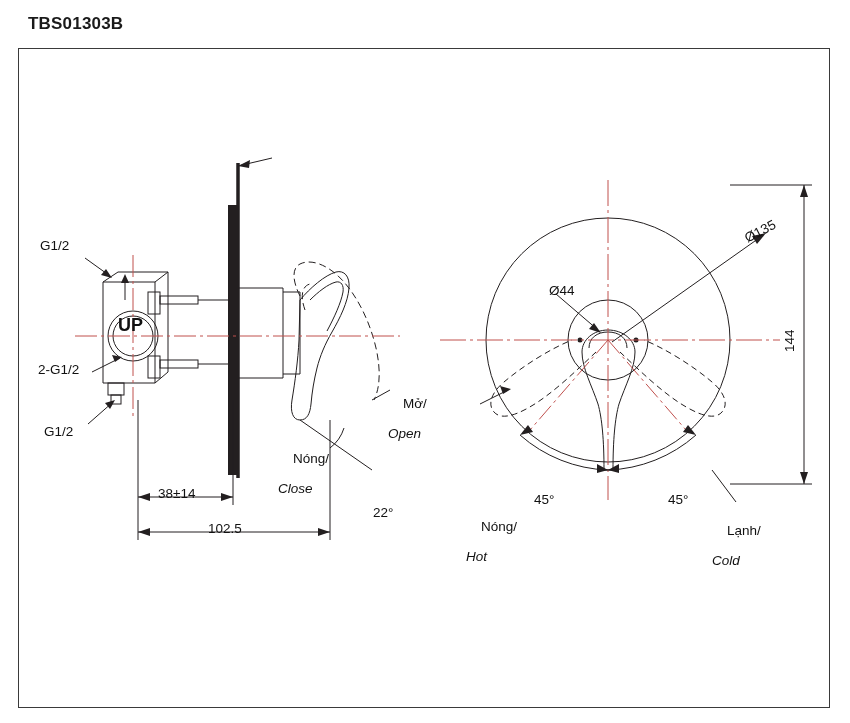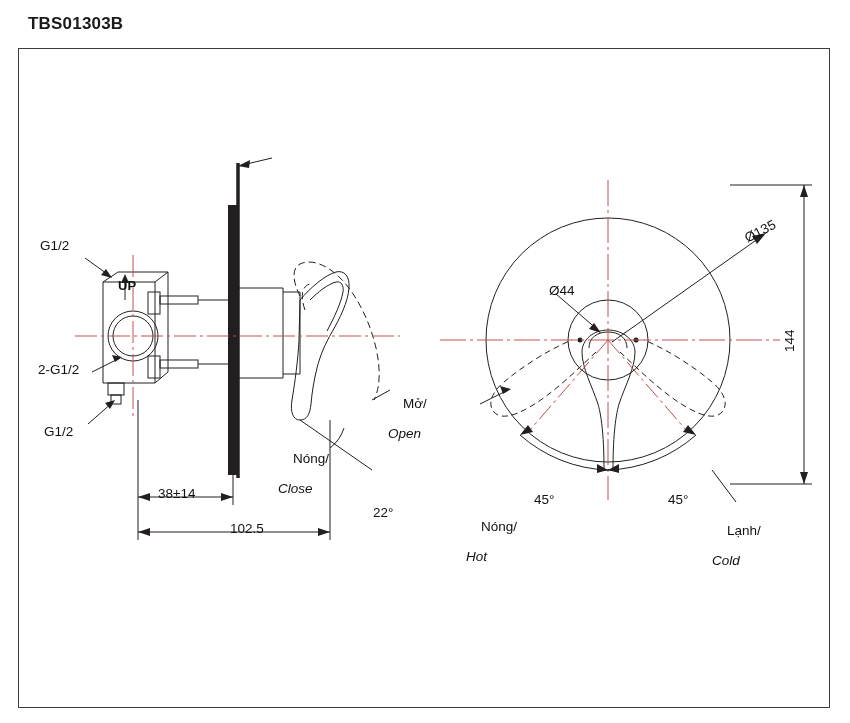--- a/index.html
+++ b/index.html
@@ -44,21 +44,21 @@
     height: 723px;
   }
   .lbl {
     position: absolute;
     font-size: 13.5px;
     line-height: 15px;
     color: #111111;
     white-space: pre;
   }
   .lbl .it { font-style: italic; display: block; }
-  .lbl.small { font-size: 13px; }
+  .lbl.small { font-size: 18px; margin-top: 40px; }
   .rot90 {
     transform: rotate(-90deg);
     transform-origin: left top;
   }
   .rotD {
     transform: rotate(-27deg);
     transform-origin: left top;
   }
 </style>
 </head>
@@ -208,21 +208,21 @@
     <span class="it">Open</span>
   </div>
 
   <div class="lbl" style="left:278px; top:436px;">
     <span>Nóng/</span>
     <span class="it">Close</span>
   </div>
 
   <div class="lbl" style="left:158px; top:486px;">38±14</div>
 
-  <div class="lbl" style="left:230px; top:521px;">102.5</div>
+  <div class="lbl" style="left:208px; top:521px;">102.5</div>
 
   <div class="lbl" style="left:373px; top:505px;">22°</div>
 
   <div class="lbl rotD" style="left:742px; top:232px;">Ø135</div>
 
   <div class="lbl" style="left:549px; top:283px;">Ø44</div>
 
   <div class="lbl rot90" style="left:782px; top:352px;">144</div>
 
   <div class="lbl" style="left:534px; top:492px;">45°</div>

